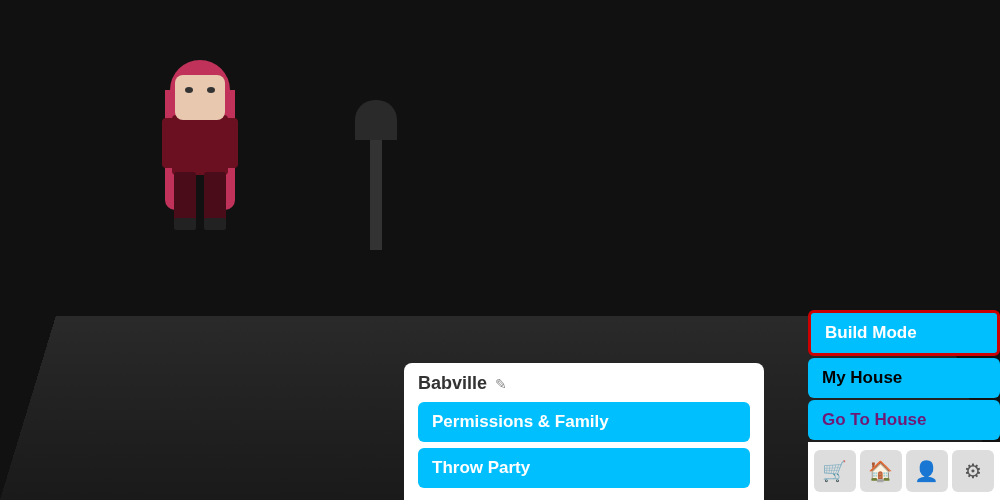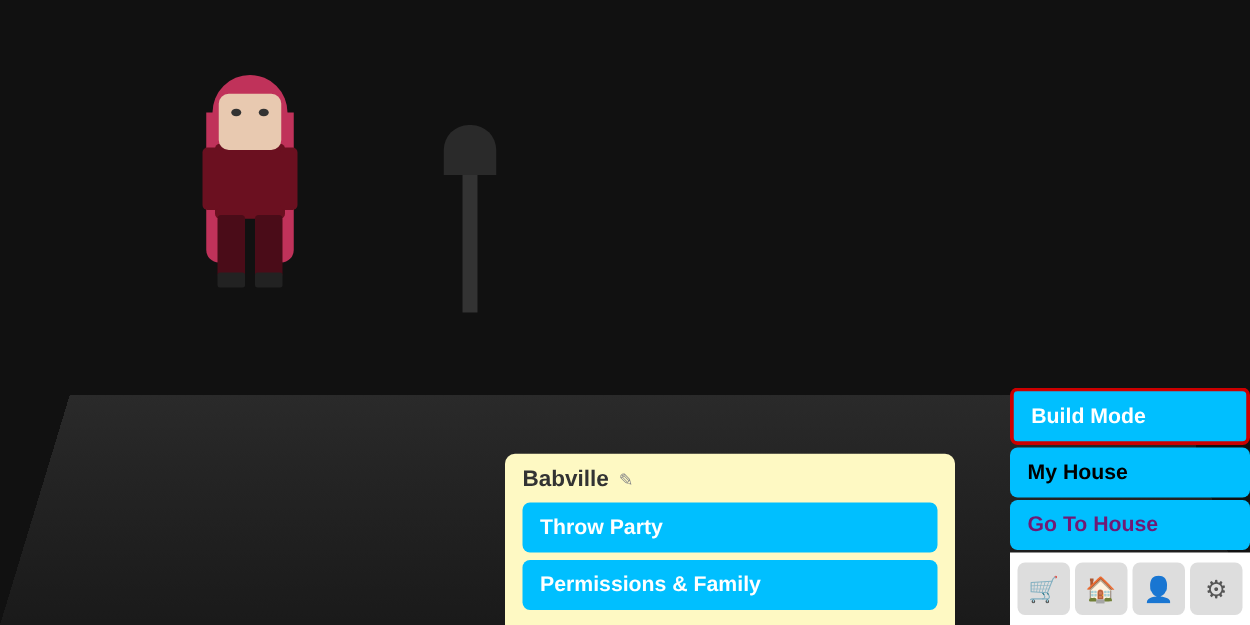--- a/index.html
+++ b/index.html
@@ -202,21 +202,21 @@
       position: absolute;
       bottom: 0;
       right: 0;
       display: flex;
       flex-direction: row;
       align-items: flex-end;
     }
 
     
     .house-card {
-      background: #fef9c3;
+      background: #ffffff;
       border-radius: 8px 8px 0 0;
       padding: 10px 14px 12px 14px;
       min-width: 360px;
       margin-right: 2px;
       display: flex;
       flex-direction: column;
       gap: 6px;
     }
 
     .house-card-header {
@@ -362,22 +362,22 @@
   </div>
 </div>
 
 <div class="ui-panel">
 
   <div class="house-card">
     <div class="house-card-header">
       <span class="house-name">Babville</span>
       <span class="edit-icon">✎</span>
     </div>
+    <button class="btn-cyan">Permissions &amp; Family</button>
     <button class="btn-cyan">Throw Party</button>
-    <button class="btn-cyan">Permissions &amp; Family</button>
   </div>
 
   <div class="right-panel">
     <button class="btn-build-mode">Build Mode</button>
     <button class="btn-my-house">My House</button>
     <button class="btn-goto-house">Go To House</button>
 
     <div class="bottom-icons-row">
       <button class="bottom-icon-btn">
         <span>🛒</span>

